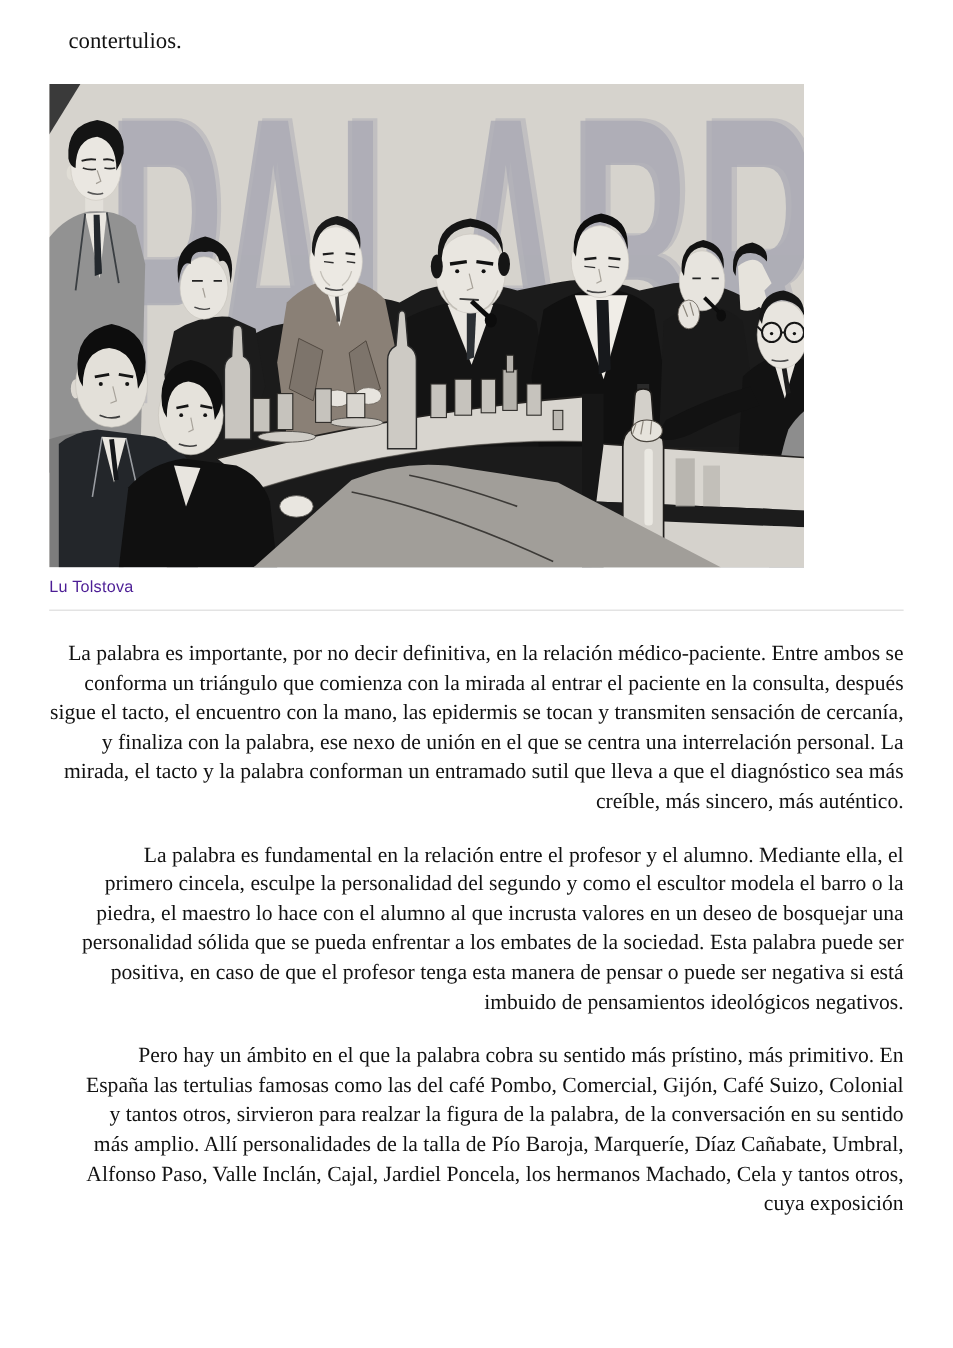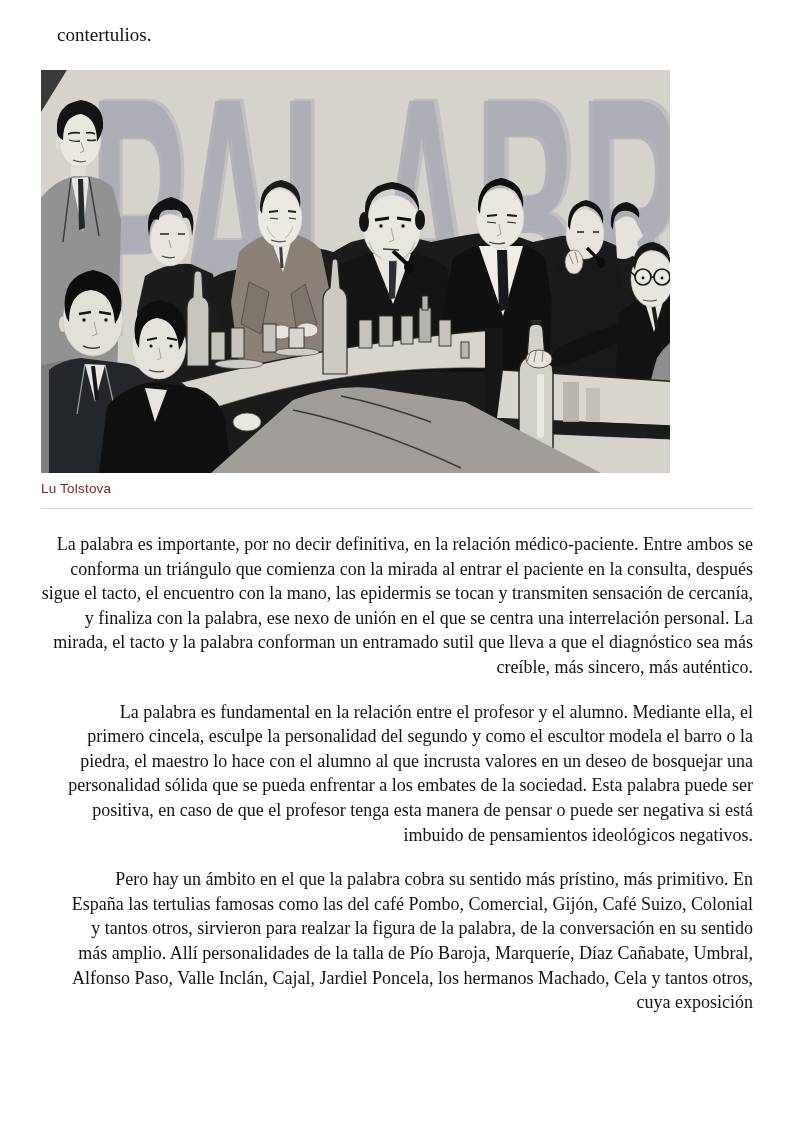--- a/index.html
+++ b/index.html
@@ -8,21 +8,21 @@
     font-family:"Liberation Serif","DejaVu Serif",serif;color:#121212;
     -webkit-font-smoothing:antialiased;
   }
   .page{width:712px;padding:15px 41px 0 41px;}
   .fragment{font-size:19px;line-height:25px;margin:7px 0 0 16px;}
   figure{margin:23px 0 0 0;padding:0;}
   .illustration-wrap{width:629px;height:403px;overflow:hidden;}
   .illustration-wrap svg{display:block;}
   figcaption{
     font-family:"Liberation Sans","DejaVu Sans",sans-serif;
-    font-size:13.5px;color:#7f1d1d;margin-top:8px;letter-spacing:.2px;
+    font-size:13.5px;color:#4c1d95;margin-top:8px;letter-spacing:.2px;
   }
   hr.divider{border:none;border-top:1px solid #dcdcdc;margin:12px 0 0 0;height:0;}
   p.body{font-size:18px;line-height:24.6px;margin:23px 0 0 0;text-align:right;}
   p.body + p.body{margin-top:20px;margin-left:19px;}
 </style>
 </head>
 <body>
 
 <div class="page">
 

